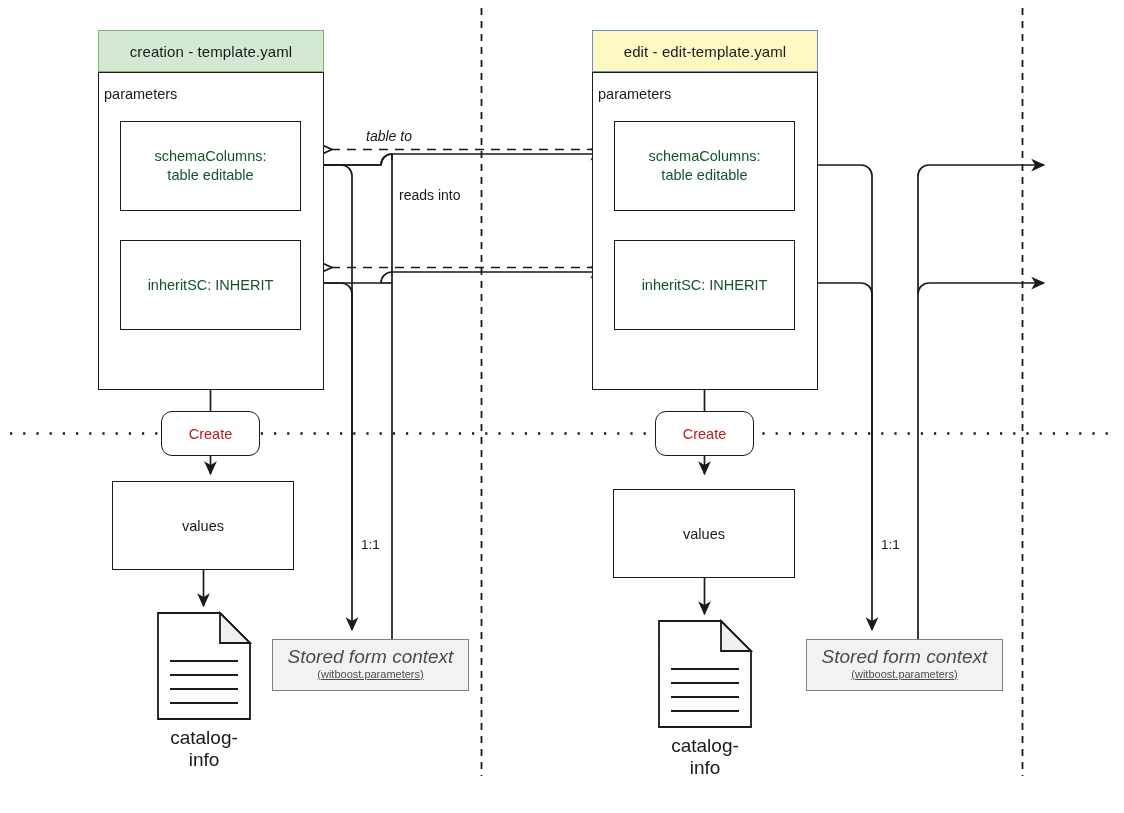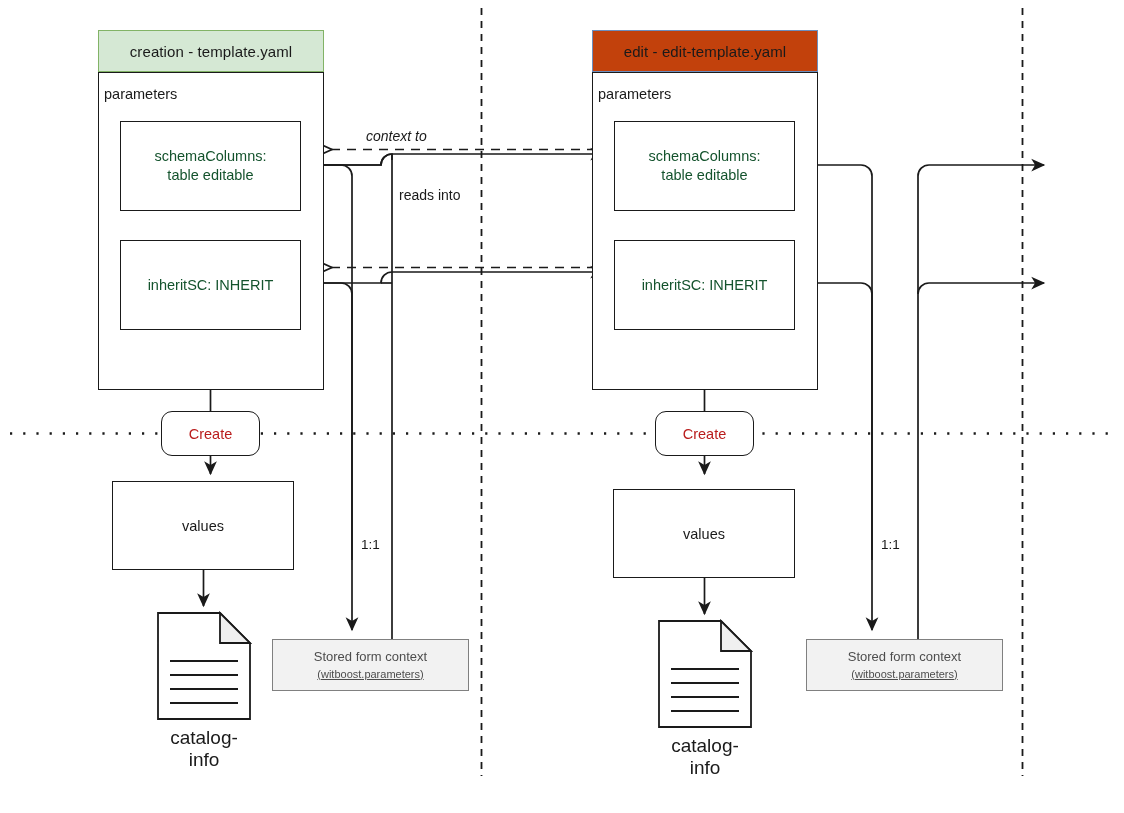--- a/index.html
+++ b/index.html
@@ -30,21 +30,21 @@
     background:#ffffff;
   }
   .tmpl-header{
     border:1.6px solid #1a1a1a;
     display:flex;align-items:center;justify-content:center;
     font-size:15px;
     color:#1a1a1a;
     letter-spacing:.1px;
   }
   .tmpl-header.creation{background:#d5e8d4;border-color:#82b366;}
-  .tmpl-header.edit{background:#c2410c;border-color:#6c8ebf;}
+  .tmpl-header.edit{background:#fef9c3;border-color:#6c8ebf;}
 
   .params-label{
     position:absolute;
     font-size:14.5px;
     color:#1a1a1a;
   }
 
   
   .param-box{
     border:1.6px solid #1a1a1a;
@@ -75,21 +75,21 @@
     color:#b91c1c;
   }
 
   
   .stored-box{
     border:1.6px solid #808080;
     background:#f2f2f2;
     display:flex;flex-direction:column;align-items:center;justify-content:center;
     color:#4d4d4d;
   }
-  .stored-title{font-size:13px;line-height:19px;}
+  .stored-title{font-size:19px;line-height:19px;font-style:italic;}
   .stored-sub{font-size:11px;line-height:17px;text-decoration:underline;}
 
   
   .doc-wrap{position:absolute;}
   .doc-caption{
     position:absolute;
     width:100%;
     text-align:center;
     font-size:19px;
     color:#1a1a1a;
@@ -279,17 +279,17 @@
     <div class="doc-caption" style="top:116px;">catalog-info</div>
   </div>
 
   <div class="node stored-box" style="left:806px;top:639px;width:197px;height:52px;">
     <div class="stored-title">Stored form context</div>
     <div class="stored-sub">(witboost.parameters)</div>
   </div>
 
   <div class="edge-label ratio" style="left:878px;top:537px;">1:1</div>
 
-  <div class="edge-label italic" style="left:363px;top:128px;">context to</div>
+  <div class="edge-label italic" style="left:363px;top:128px;">table to</div>
 
   <div class="edge-label" style="left:396px;top:187px;">reads into</div>
 
 </div>
 
 </body></html>

